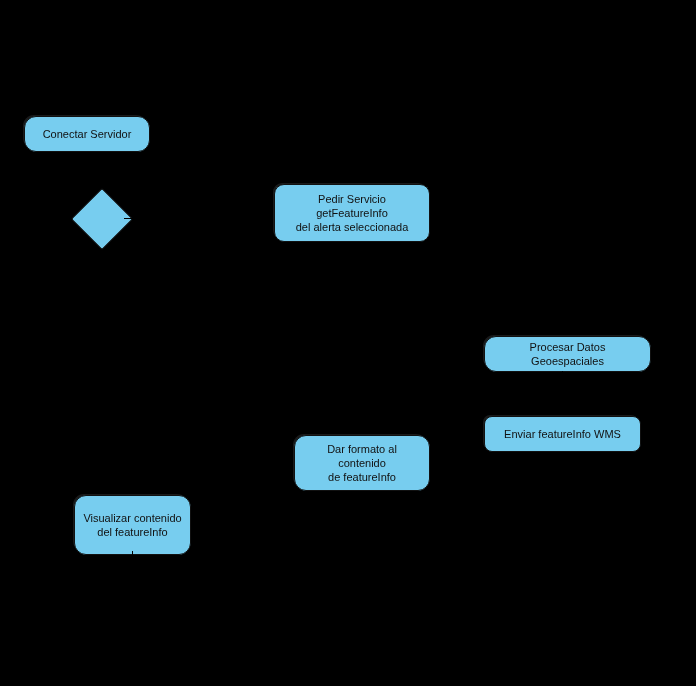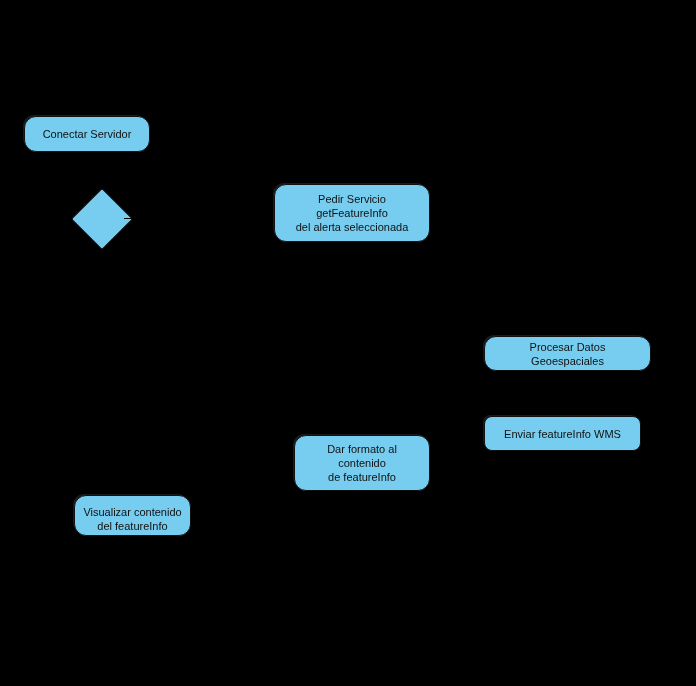--- a/index.html
+++ b/index.html
@@ -21,21 +21,21 @@
     background: #77CDEF;
     border: 1px solid #111111;
     border-radius: 12px;
     color: #111111;
     font-size: 11px;
     line-height: 14px;
     text-align: center;
     display: flex;
     align-items: center;
     justify-content: center;
-    padding: 2px 8px;
+    padding: 17px 8px;
     box-shadow: -2px -2px 0 -1px #1a1a1a;
   }
   .node span {
     display: block;
     white-space: pre-line;
   }
   .decision {
     position: absolute;
     box-sizing: border-box;
     background: #77CDEF;
@@ -71,21 +71,21 @@
   <div class="node" style="left:24px; top:116px; width:126px; height:36px;">
     <span>Conectar Servidor</span>
   </div>
 
   <div class="edge edge-v" style="left:87px; top:152px; height:44px;"></div>
 
   <div class="decision" style="left:80px; top:197px; width:44px; height:44px;"></div>
 
   <div class="edge edge-h" style="left:124px; top:218px; width:150px;"></div>
 
-  <div class="node" style="left:274px; top:184px; width:156px; height:58px;">
+  <div class="node" style="left:274px; top:184px; width:156px; height:58px;border-radius:10px;">
     <span>Pedir Servicio getFeatureInfo
 del alerta seleccionada</span>
   </div>
 
   <div class="edge edge-v" style="left:457px; top:242px; height:31px;"></div>
   <div class="edge edge-h" style="left:430px; top:242px; width:54px;"></div>
 
 
   <div class="edge edge-v" style="left:562px; top:291px; height:45px;"></div>
 
@@ -103,21 +103,21 @@
   <div class="edge edge-h" style="left:430px; top:463px; width:54px;"></div>
 
   <div class="node" style="left:294px; top:435px; width:136px; height:56px;">
     <span>Dar formato al contenido
 de featureInfo</span>
   </div>
 
   <div class="edge edge-h" style="left:240px; top:523px; width:54px;"></div>
   <div class="edge edge-v" style="left:240px; top:491px; height:32px;"></div>
 
-  <div class="node" style="left:74px; top:495px; width:117px; height:41px;align-items:flex-end;">
+  <div class="node" style="left:74px; top:495px; width:117px; height:60px;">
     <span>Visualizar contenido
 del featureInfo</span>
   </div>
 
   <div class="edge edge-v" style="left:132px; top:551px; height:40px;"></div>
 
   <div class="end-node" style="left:124px; top:591px; width:17px; height:17px;"></div>
 
 </div>
 

